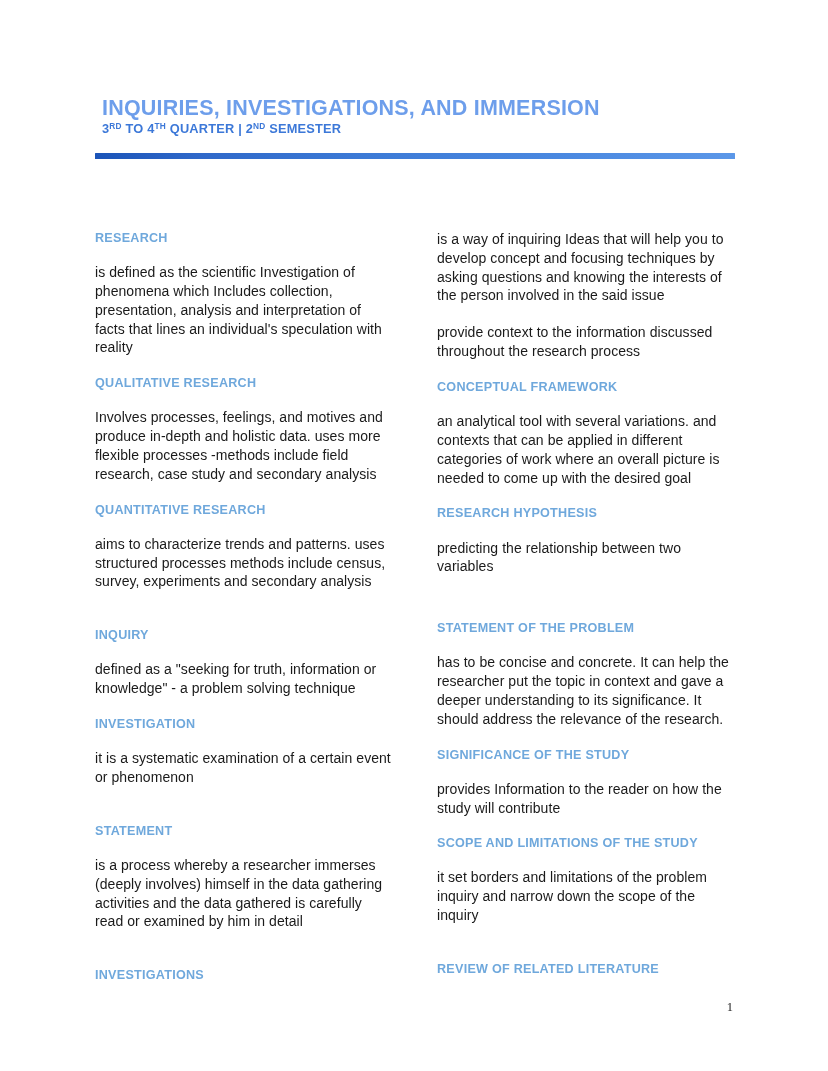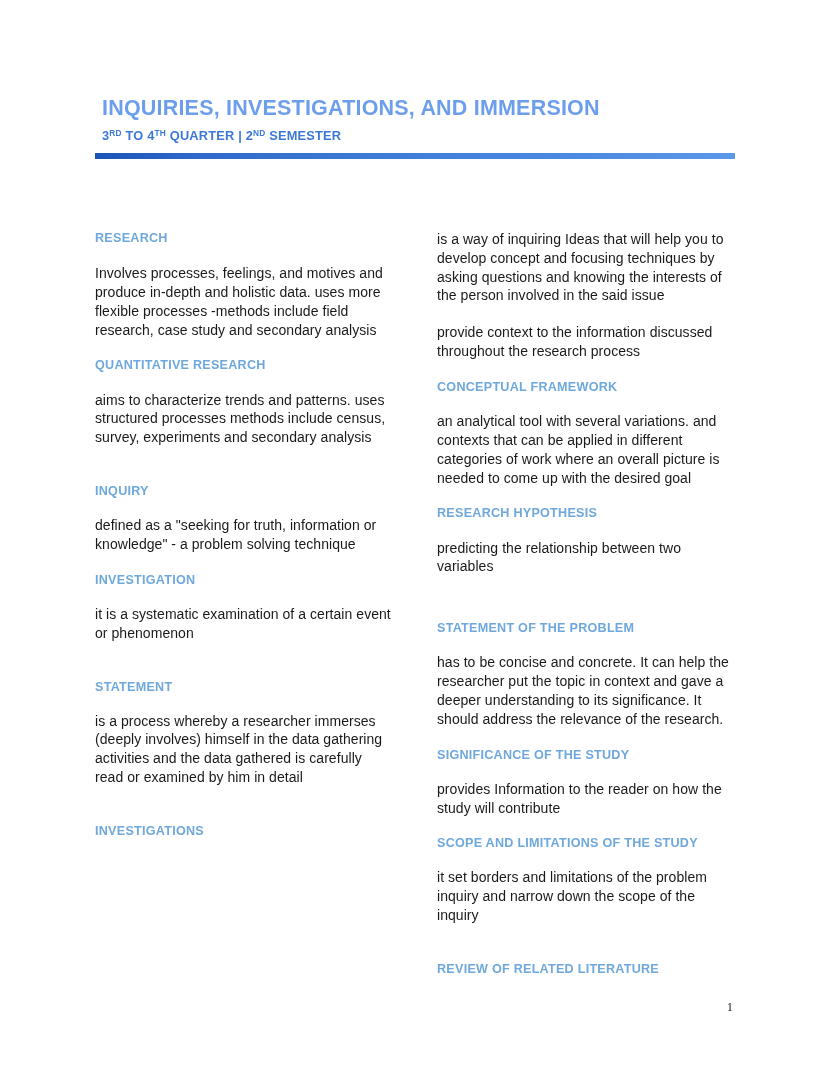--- a/index.html
+++ b/index.html
@@ -35,21 +35,21 @@
   .doc-title {
     font-size: 21.5px;
     font-weight: bold;
     color: #6d9eeb;
     letter-spacing: 0.2px;
     line-height: 1.15;
     white-space: nowrap;
   }
 
   .doc-subtitle {
-    margin-top: 7px;
+    margin-top: 0;
     font-size: 12.8px;
     font-weight: bold;
     color: #3c78d8;
     letter-spacing: 0.2px;
     line-height: 1.2;
   }
 
   .doc-subtitle sup {
     font-size: 8.3px;
     vertical-align: 4px;
@@ -129,23 +129,25 @@
   </div>
 
   <div class="divider"></div>
 
   <div class="columns">
 
     <div class="col col-left">
 
       <div class="section">
         <div class="sec-head">RESEARCH</div>
-      </div>
-
-      <div class="section gap-sec">
+        <div class="sec-body gap-head">is defined as the scientific Investigation of phenomena which Includes collection, presentation, analysis and interpretation of facts that lines an individual's speculation with reality</div>
+      </div>
+
+      <div class="section gap-sec">
+        <div class="sec-head">QUALITATIVE RESEARCH</div>
         <div class="sec-body gap-head">Involves processes, feelings, and motives and produce in-depth and holistic data. uses more flexible processes -methods include field research, case study and secondary analysis</div>
       </div>
 
       <div class="section gap-sec">
         <div class="sec-head">QUANTITATIVE RESEARCH</div>
         <div class="sec-body gap-head">aims to characterize trends and patterns. uses structured processes methods include census, survey, experiments and secondary analysis</div>
       </div>
 
       <div class="section gap-sec-lg">
         <div class="sec-head">INQUIRY</div>

